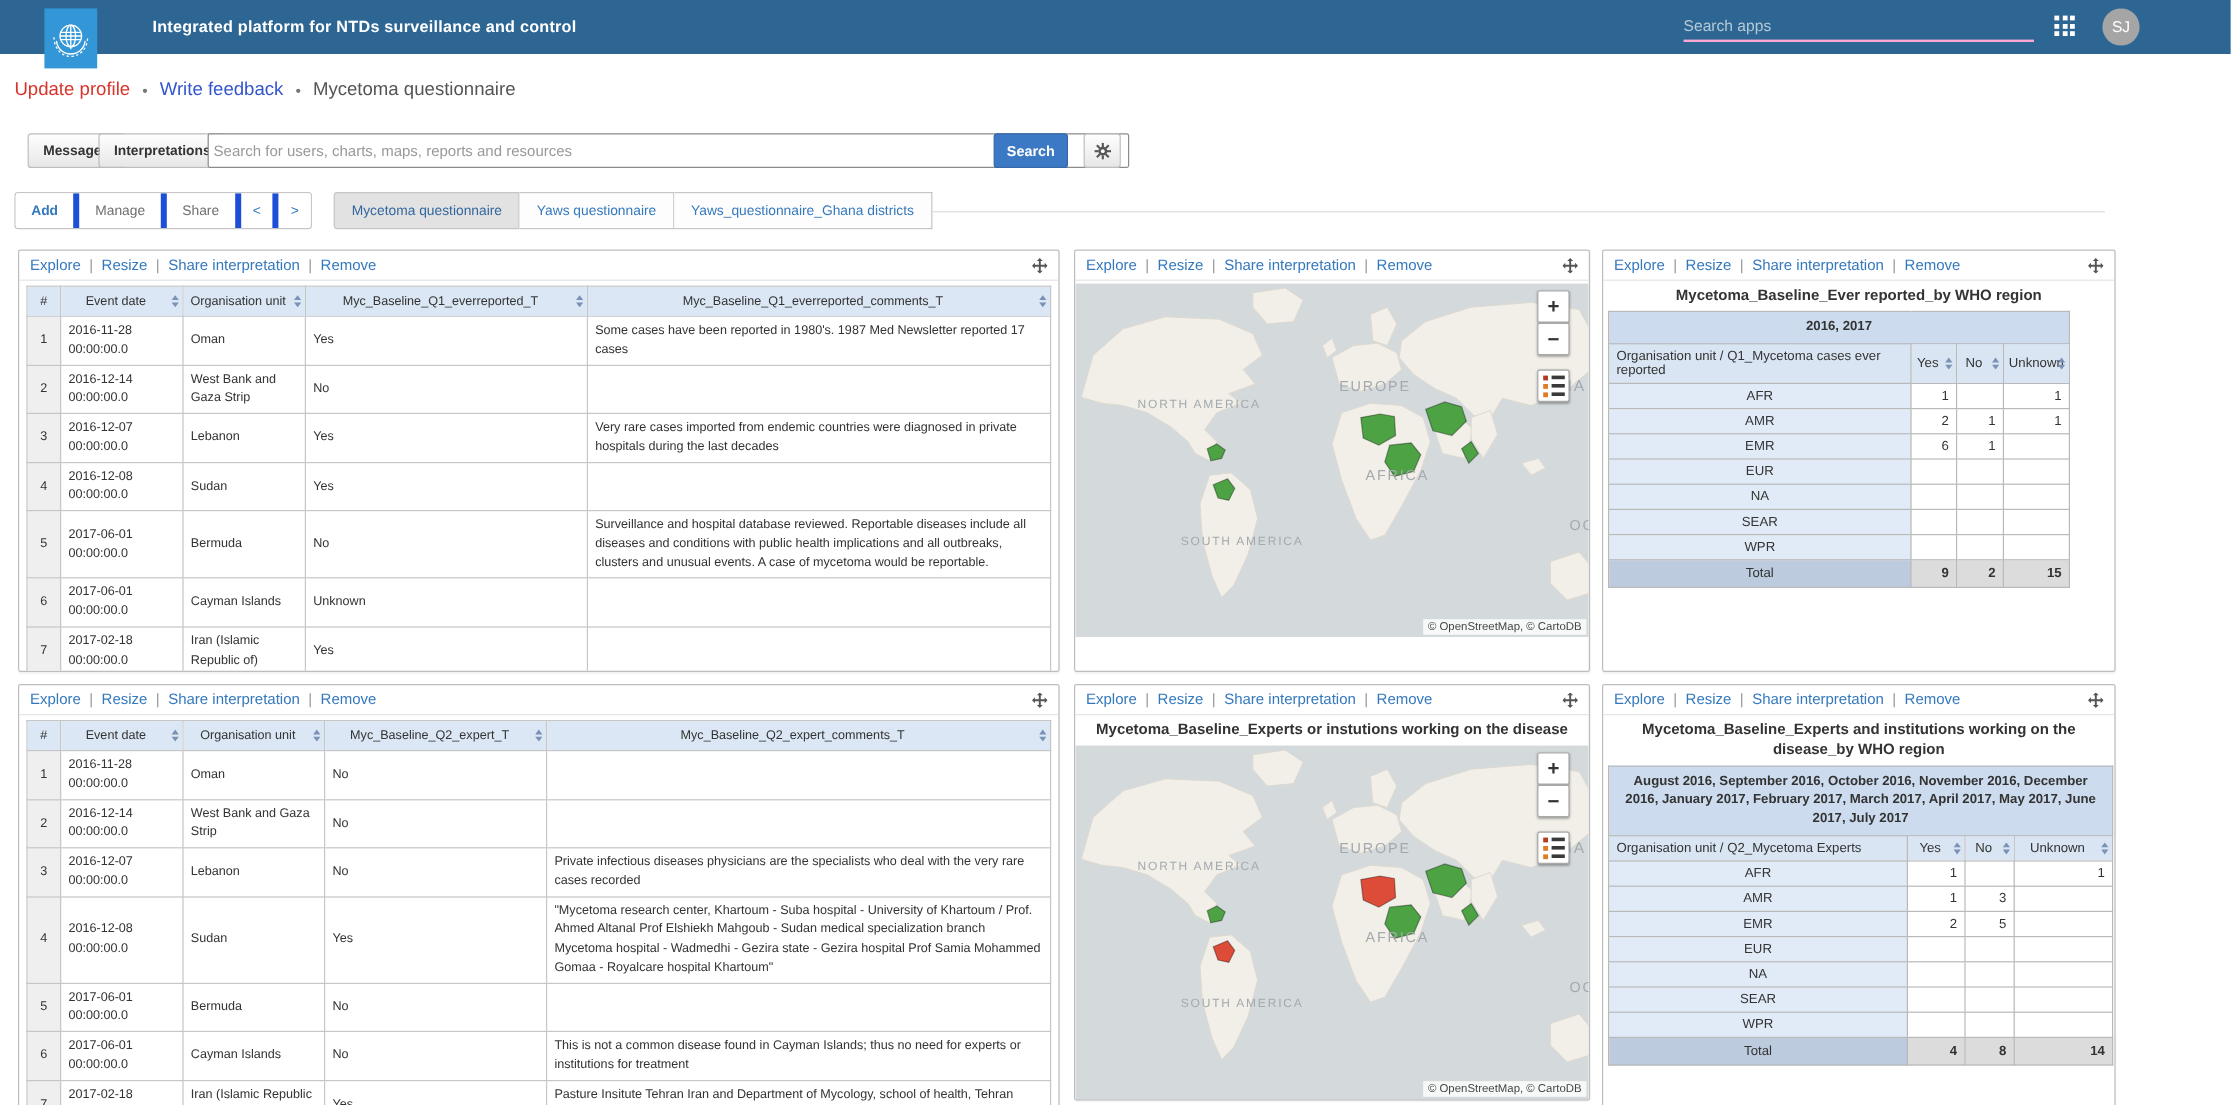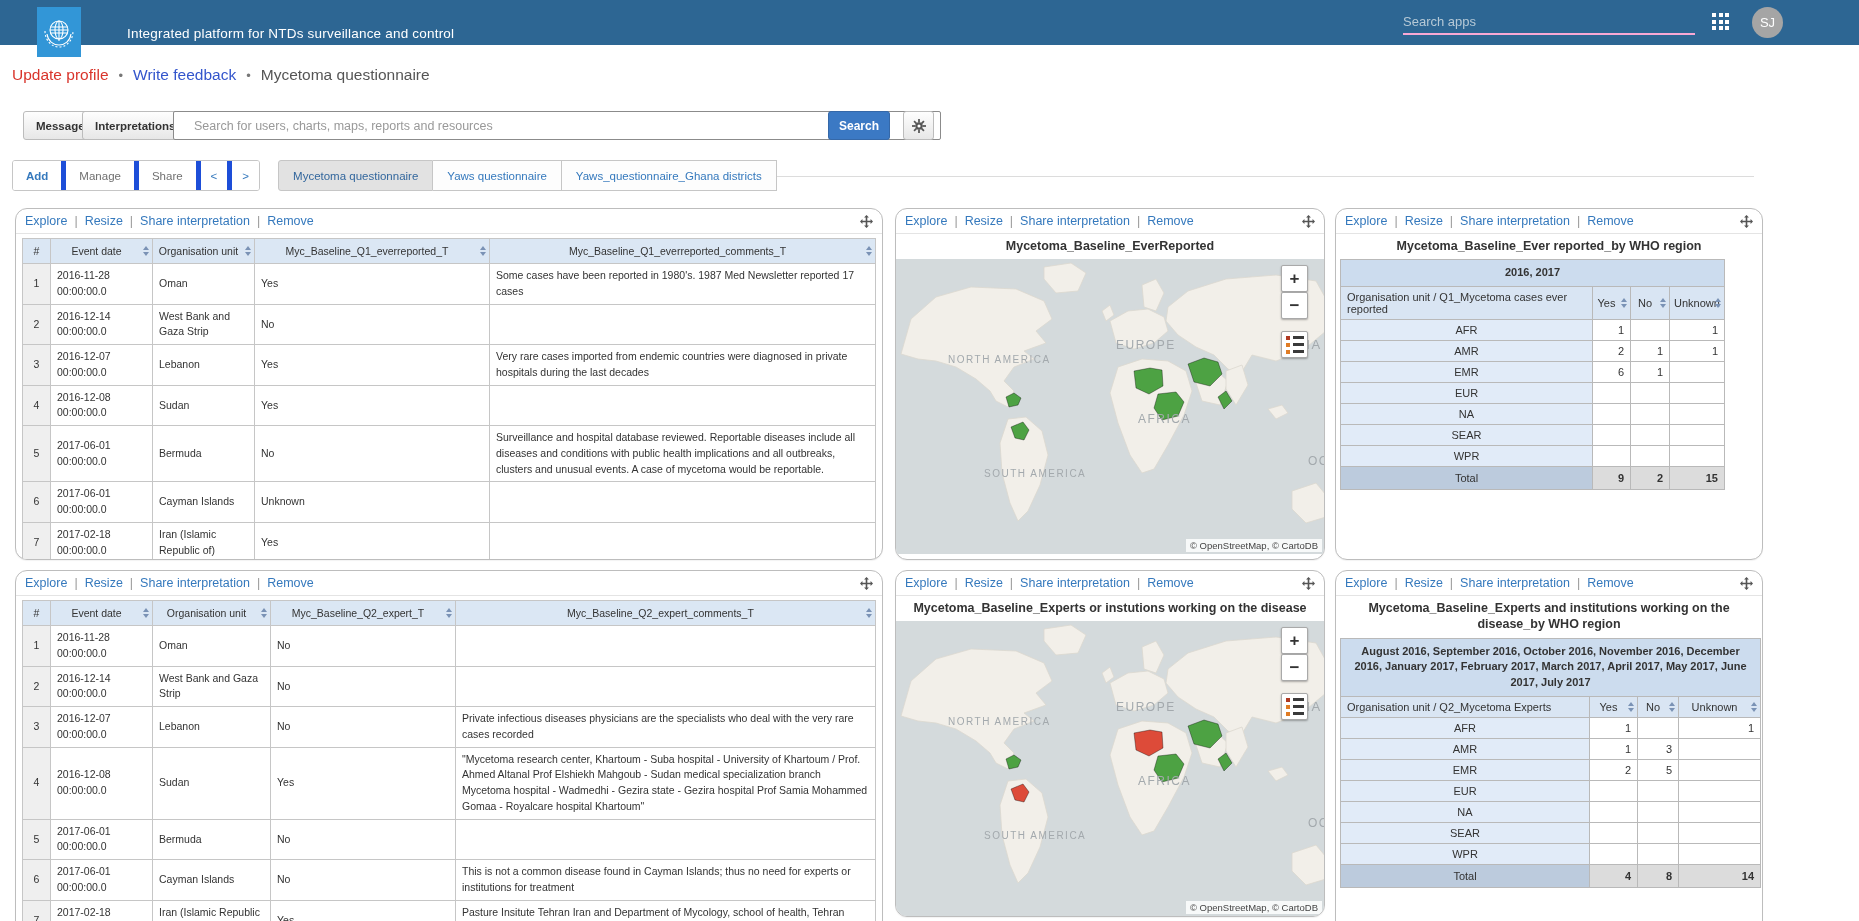--- a/index.html
+++ b/index.html
@@ -2,59 +2,59 @@
 <html><head>
 <meta charset="utf-8">
 <style>
   *{margin:0;padding:0;box-sizing:border-box}
   html,body{width:1859px;height:921px}
   body{position:relative;overflow:hidden;background:#fff;font-family:"Liberation Sans",sans-serif;color:#333}
 
   
   .topbar{position:absolute;left:0;top:0;width:1859px;height:45px;background:#2d6693}
   .logo{position:absolute;left:37px;top:7px;width:44px;height:50px;background:#3296d7;display:flex;align-items:center;justify-content:center;z-index:6}
-  .topbar-title{position:absolute;left:127px;top:11px;height:45px;line-height:45px;color:#fff;font-size:13.5px;font-weight:normal;letter-spacing:.2px}
+  .topbar-title{position:absolute;left:127px;top:0;height:45px;line-height:45px;color:#fff;font-size:13.5px;font-weight:bold;letter-spacing:.2px}
   .apps-search{position:absolute;left:1403px;top:9px;width:292px;height:26px;background:transparent;border:none;border-bottom:2px solid #f9a8d4;color:#eaf2f7;font-size:13px;outline:none}
   .apps-search::placeholder{color:#b6c9d6}
   .apps-grid{position:absolute;left:1712px;top:13px;width:19px;height:19px;display:grid;grid-template-columns:repeat(3,4px);grid-template-rows:repeat(3,4px);gap:2.5px;cursor:pointer}
   .apps-grid i{background:#fff;display:block}
   .avatar{position:absolute;left:1752px;top:7px;width:31px;height:31px;border-radius:50%;background:#a5a5a5;color:#fff;font-size:13px;display:flex;align-items:center;justify-content:center;cursor:pointer}
 
   
   .profile-row{position:absolute;left:12px;top:66px;font-size:15.5px;display:flex;gap:10px;align-items:center}
   .link-red{color:#d9342b;cursor:pointer}
   .link-blue{color:#3355cc;cursor:pointer}
   .dot{color:#777;font-size:13px}
   .current-page{color:#555}
 
   
   .toolbar{position:absolute;left:10px;top:111px;height:30px;width:1000px}
   .gbtn{background:linear-gradient(#fefefe,#e7e7e7);border:1px solid #bcbcbc;border-radius:3px;color:#333;font-size:11.5px;font-weight:bold;height:29px;padding:0 12px;cursor:pointer;font-family:inherit}
   #btn-messages{position:absolute;left:13px;top:0}
   #btn-interpretations{position:absolute;left:72px;top:0}
-  .search-input{position:absolute;left:163px;top:0;width:768px;height:29px;border:1px solid #8b8b8b;border-radius:2px;padding:0 20px;font-size:12.5px;color:#333;outline:none;font-family:inherit}
+  .search-input{position:absolute;left:163px;top:0;width:768px;height:29px;border:1px solid #8b8b8b;border-radius:2px;padding:0 4px;font-size:12.5px;color:#333;outline:none;font-family:inherit}
   .search-input::placeholder{color:#999}
   .search-btn{position:absolute;left:818px;top:0;width:62px;height:29px;background:#3b79c4;border:1px solid #3568a8;border-radius:3px;color:#fff;font-size:12px;font-weight:bold;cursor:pointer;font-family:inherit}
   .gear-btn{position:absolute;left:893px;top:0;width:31px;height:29px;background:linear-gradient(#fefefe,#e7e7e7);border:1px solid #bcbcbc;border-radius:3px;display:flex;align-items:center;justify-content:center;cursor:pointer}
 
   
   .dashbar{position:absolute;left:12px;top:160px;width:1742px;display:flex;align-items:flex-start}
   .btn-group{display:inline-flex;border:1px solid #c6c6c6;border-radius:3px;background:#fff;height:31px;align-items:stretch;overflow:hidden}
   .dbtn{padding:0 13px;font-size:11.5px;display:flex;align-items:center;color:#707070;border-left:5px solid #1d4ed8;cursor:pointer;background:#fff}
   .dbtn:first-child{border-left:none}
   .dbtn.add{color:#3579bd;font-weight:bold}
   .dbtn.nav{color:#3579bd;padding:0 10px}
   .tabs{display:flex;margin-left:18px}
   .tab{height:31px;display:flex;align-items:center;padding:0 14px;border:1px solid #c6c6c6;border-left:none;background:#fdfdfd;color:#3579bd;font-size:11.5px;cursor:pointer;white-space:nowrap}
   .tab:first-child{border-left:1px solid #c6c6c6;border-radius:3px 0 0 3px}
   .tab.active{background:#e2e2e2;color:#33679d}
   .tab-line{flex:1;height:17px;border-bottom:1px solid #dcdcdc}
 
   
-  .panel{position:absolute;background:#fff;border:1px solid #bdbdbd;border-radius:12px;overflow:hidden;box-shadow:0 1px 1px rgba(0,0,0,.05)}
+  .panel{position:absolute;background:#fff;border:1px solid #bdbdbd;border-radius:2px;overflow:hidden;box-shadow:0 1px 1px rgba(0,0,0,.05)}
   #p1{left:15px;top:208px;width:868px;height:352px}
   #p2{left:895px;top:208px;width:430px;height:352px}
   #p3{left:1335px;top:208px;width:428px;height:352px}
   #p4{left:15px;top:570px;width:868px;height:368px}
   #p5{left:895px;top:570px;width:430px;height:347px}
   #p6{left:1335px;top:570px;width:428px;height:368px}
   .panel-head{display:flex;align-items:center;padding:5px 9px;font-size:12.5px;border-bottom:1px solid #e4e4e4}
   .plink{color:#3579bd;cursor:pointer;white-space:nowrap}
   .sep{color:#999;margin:0 7px}
   .movebox{margin-left:auto;cursor:move;display:flex;align-items:center}
@@ -292,21 +292,20 @@
 
 <div class="panel" id="p2">
   <div class="panel-head">
     <span class="panel-head-links"><a class="plink">Explore</a><span class="sep">|</span><a class="plink">Resize</a><span class="sep">|</span><a class="plink">Share interpretation</a><span class="sep">|</span><a class="plink">Remove</a></span>
     <span class="movebox">
       <svg width="13" height="13" viewBox="0 0 16 16">
           <path d="M8 0 L11 3 H9 V7 H13 V5 L16 8 L13 11 V9 H9 V13 H11 L8 16 L5 13 H7 V9 H3 V11 L0 8 L3 5 V7 H7 V3 H5 Z" fill="#555"></path>
         </svg>
     </span>
   </div>
-  <div class="wtitle">Mycetoma_Baseline_EverReported</div>
   <div class="map-wrap" id="map1">
       <svg class="world" width="428" height="295" viewBox="0 0 428 295" preserveAspectRatio="none">
         <rect width="428" height="295" fill="#d4dadc"></rect>
         <path d="M5,95 L15,60 L40,38 L75,28 L120,30 L148,42 L156,60 L140,72 L150,84 L128,92 L138,100 L118,108 L108,122 L118,132 L112,148 L100,142 L94,132 L80,120 L60,108 L40,102 L22,100 Z" fill="#f2efe9" stroke="#dcd8cf" stroke-width="0.8"></path>
         <path d="M148,8 L175,4 L190,14 L182,32 L160,34 L148,20 Z" fill="#f2efe9" stroke="#dcd8cf" stroke-width="0.8"></path>
         <path d="M112,160 L130,158 L146,172 L152,196 L144,226 L132,252 L122,262 L114,244 L106,214 L104,184 Z" fill="#f2efe9" stroke="#dcd8cf" stroke-width="0.8"></path>
         <path d="M206,52 L214,46 L218,56 L210,62 Z" fill="#f2efe9" stroke="#dcd8cf" stroke-width="0.8"></path>
         <path d="M246,26 L260,20 L268,34 L260,52 L248,48 Z" fill="#f2efe9" stroke="#dcd8cf" stroke-width="0.8"></path>
         <path d="M214,62 L232,52 L252,50 L268,58 L272,72 L258,84 L238,90 L220,84 Z" fill="#f2efe9" stroke="#dcd8cf" stroke-width="0.8"></path>
         <path d="M222,108 L246,100 L272,102 L290,112 L296,132 L288,156 L272,186 L258,210 L246,214 L234,196 L222,164 L214,134 Z" fill="#f2efe9" stroke="#dcd8cf" stroke-width="0.8"></path>

